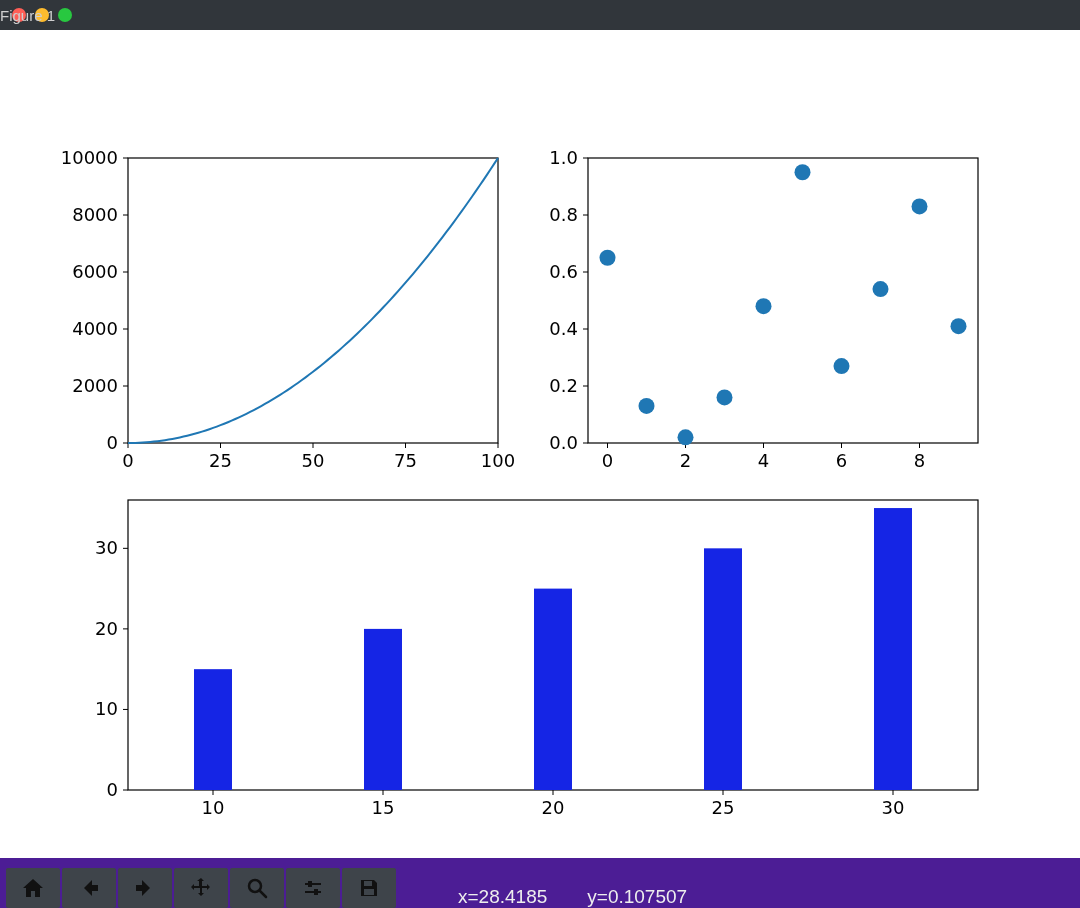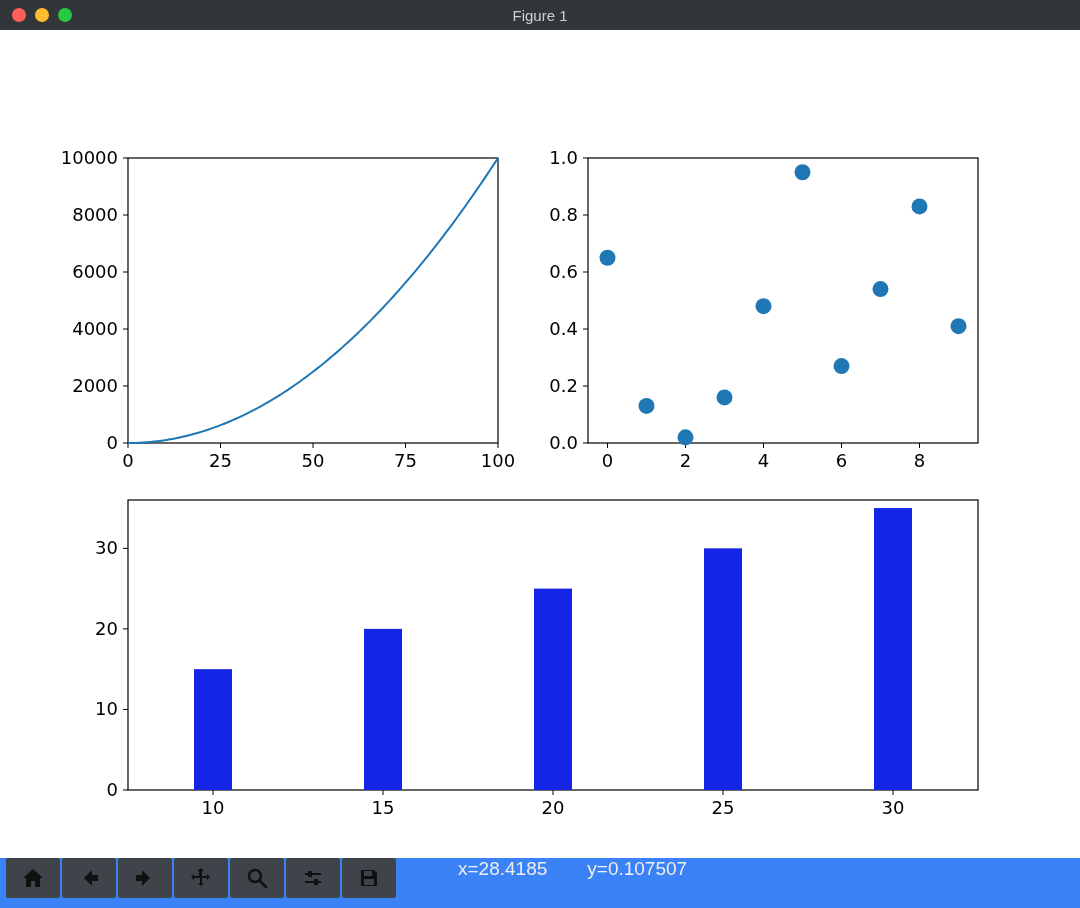--- a/index.html
+++ b/index.html
@@ -17,33 +17,33 @@
     display: flex;
     align-items: center;
     position: relative;
   }
   .traffic { display: flex; gap: 9px; margin-left: 12px; }
   .dot { width: 14px; height: 14px; border-radius: 50%; }
   .red { background: #ff5f57; }
   .yellow { background: #febc2e; }
   .green { background: #28c840; }
   .titlebar .title {
-    position: absolute; left: 0; right: 0; text-align: center;
+    position: absolute; left: 0; right: 0; 
     color: #cfcfcf; font-size: 15px; pointer-events: none;
   }
   .figure-area {
     width: 1080px;
     height: 828px; 
     background: #ffffff;
   }
   .toolbar {
     height: 50px;
-    background: #3b82f6;
+    background: #4c1d95;
     display: flex;
-    align-items: flex-start;
+    align-items: flex-end;
     padding: 0 6px;
     gap: 2px;
   }
   .toolbtn {
     width: 54px; height: 40px;
     background: #3e444a;
     display: flex; align-items: center; justify-content: center;
     border-radius: 2px;
   }
   .toolbtn svg { width: 24px; height: 24px; }

